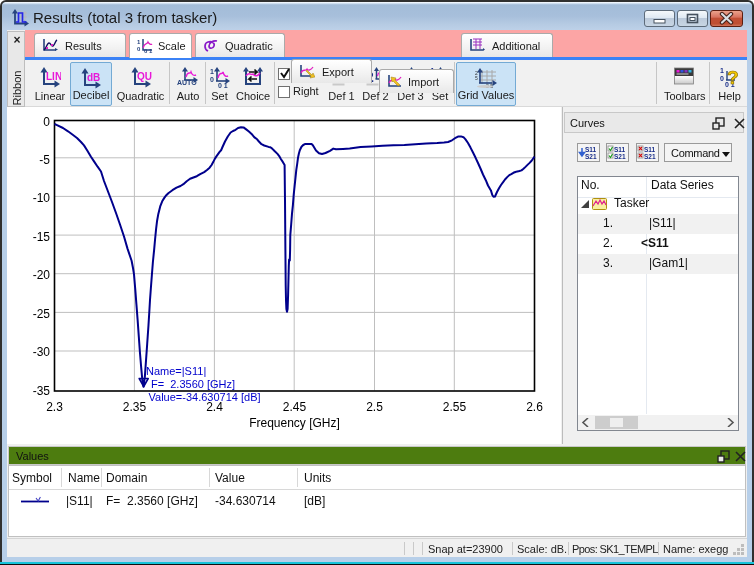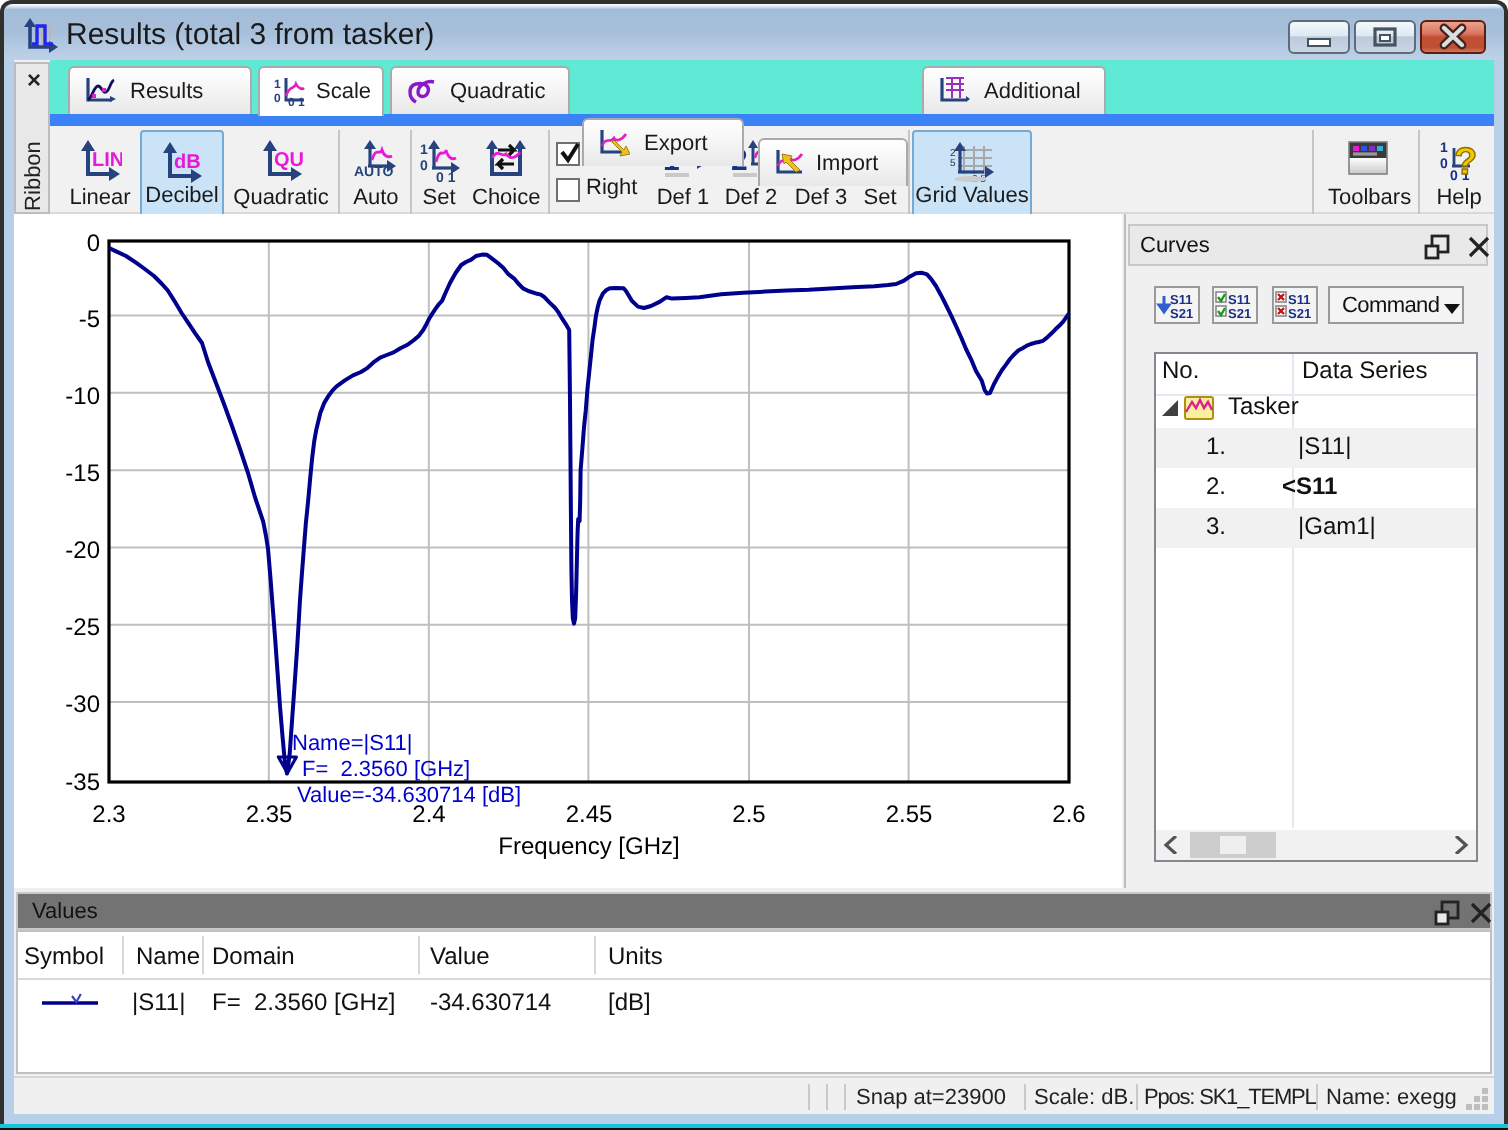--- a/index.html
+++ b/index.html
@@ -29,48 +29,48 @@
   #botcyan{left:0px;top:562px;width:754px;height:2px;background:#17c3d9;}
   #botblack{left:0px;top:564px;width:754px;height:1px;background:#101010;}
   #leftblue{left:2px;top:30px;width:5px;height:527px;background:#b7cfe9;}
   #rightblue{left:747px;top:30px;width:5px;height:527px;background:#b7cfe9;}
 
   
   #ribbonstrip{left:0px;top:1px;width:18px;height:76px;background:#e8e8e8;
                border:1px solid #bdbdbd;box-sizing:border-box;z-index:4;}
   #ribbonx{left:3px;top:3px;width:12px;height:12px;font-size:12px;font-weight:bold;color:#222;line-height:11px;text-align:center;}
   #ribbontext{left:-15px;top:50px;font-size:11px;color:#222;transform:rotate(-90deg);transform-origin:center;width:48px;text-align:center;}
-  #tabrow{left:18px;top:0px;width:722px;height:27px;background:#5eead4;z-index:2;}
+  #tabrow{left:18px;top:0px;width:722px;height:27px;background:#fca5a5;z-index:2;}
   .tab{position:absolute;top:3px;height:24px;border:1px solid #aaa;border-bottom:none;
        border-radius:3px 3px 0 0;background:linear-gradient(#ffffff,#f2f2f2 60%,#e8e8e8);
        box-sizing:border-box;font-size:11px;color:#1a1a1a;}
   .tab.sel{background:#ffffff;height:25px;z-index:3;}
   .tab .ti{position:absolute;left:7px;top:4px;}
   .tab .tl{position:absolute;top:6px;}
-  #btnrow{left:0px;top:27px;width:740px;height:50px;background:#f1f1f1;border-bottom:1px solid #d9d9d9;border-top:6px solid #3b82f6;box-sizing:border-box;}
+  #btnrow{left:0px;top:27px;width:740px;height:50px;background:#f1f1f1;border-bottom:1px solid #d9d9d9;border-top:3px solid #3b82f6;box-sizing:border-box;}
   .rbtn{position:absolute;top:2px;height:44px;text-align:center;font-size:11px;color:#1a1a1a;}
   .rbtn .lbl{position:absolute;bottom:4px;width:100%;left:0;}
   .rbtn .ricon{position:absolute;top:4px;left:50%;transform:translateX(-50%);}
   .rbtn.hl{background:#cbe3f6;border:1px solid #74aad4;box-sizing:border-box;border-radius:2px;}
   .rsep{position:absolute;top:2px;width:1px;height:42px;background:#c6c6c6;}
   .chk{position:absolute;width:12px;height:12px;border:1px solid #707070;background:#fff;box-sizing:border-box;}
   
   #chart{left:0px;top:77px;width:554px;height:337px;background:#ffffff;}
   
   #curves{left:555px;top:77px;width:185px;height:337px;background:#f0f0f0;border-left:1px solid #bcbcbc;box-sizing:border-box;}
   #curveshdr{left:1px;top:5px;width:180px;height:21px;background:#e9e9e9;
              border:1px solid #c8c8c8;box-sizing:border-box;font-size:11px;color:#111;}
   .pbtn{position:absolute;border:1px solid #9a9a9a;background:#f4f4f4;box-sizing:border-box;}
   #cmdbtn{font-size:11px;color:#111;text-align:left;}
   #treebox{left:14px;top:69px;width:162px;height:255px;background:#ffffff;
            border:1px solid #828790;box-sizing:border-box;overflow:hidden;}
   .trow{position:absolute;left:0;width:160px;height:20px;font-size:12px;color:#111;}
   
   #values{left:0px;top:414px;width:740px;height:94px;background:#f0f0f0;}
-  #valueshdr{left:1px;top:2px;width:738px;height:19px;background:#737373;
+  #valueshdr{left:1px;top:2px;width:738px;height:19px;background:#4d7c0f;
              border:1px solid #c8c8c8;box-sizing:border-box;font-size:11px;color:#111;}
   #valtable{left:1px;top:21px;width:738px;height:72px;background:#fff;
             border:1px solid #c0c0c0;box-sizing:border-box;font-size:12px;color:#111;}
   
   #statusbar{left:0px;top:508px;width:740px;height:19px;background:#f0f0f0;
              border-top:1px solid #d5d5d5;box-sizing:border-box;font-size:11px;color:#222;}
   .ssep{position:absolute;top:3px;width:1px;height:13px;background:#c9c9c9;}
 </style>
 </head>
 <body>

